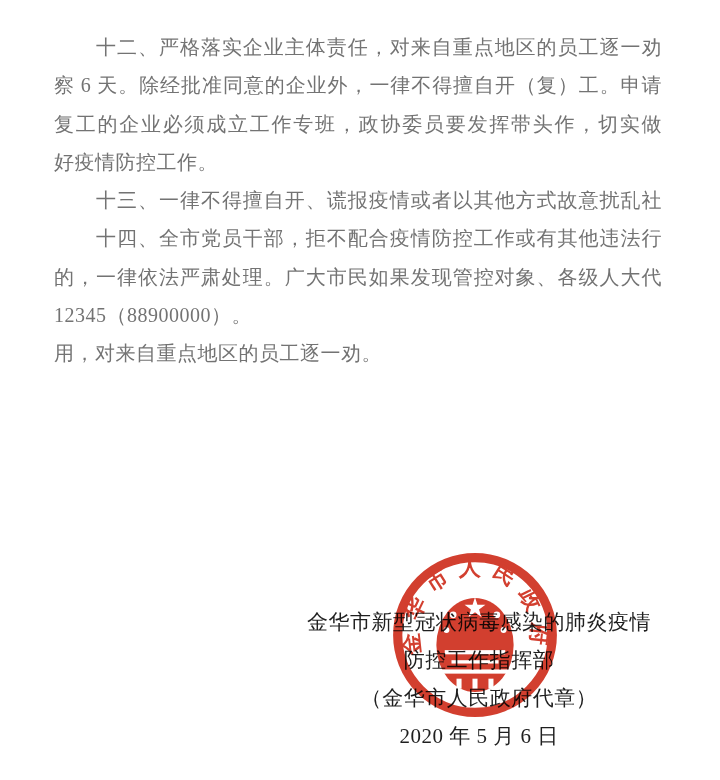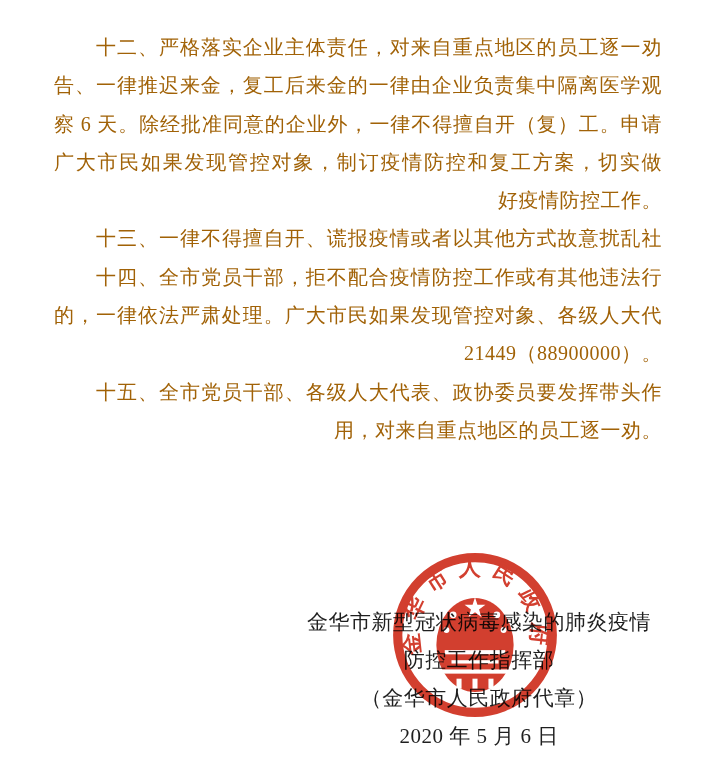--- a/index.html
+++ b/index.html
@@ -10,30 +10,29 @@
     position: relative;
     overflow: hidden;
   }
   .page {
     position: absolute; inset: 0;
     background: #ffffff;
   }
   .body-text {
     position: absolute;
     left: 54px; top: 28px; width: 608px;
-    color: #a16207;
+    color: #737373;
   }
   .line {
     height: 38.3px;
     line-height: 38.3px;
     font-size: 20px;
     letter-spacing: 0.5px;
     white-space: nowrap;
     overflow: hidden;
-    text-align: right;
   }
   .line.indent { text-indent: 42px; }
   .line.fill {
     white-space: normal;
     text-align: justify;
     text-align-last: justify;
     text-justify: inter-character;
   }
   .signature {
     position: absolute;
@@ -61,29 +60,27 @@
     font-weight: bold;
   }
 </style>
 </head>
 <body>
 
 <div class="page">
 
   <div class="body-text">
       <div class="line fill indent">十二、严格落实企业主体责任，对来自重点地区的员工逐一劝</div>
-      <div class="line fill">告、一律推迟来金，复工后来金的一律由企业负责集中隔离医学观</div>
       <div class="line fill">察 6 天。除经批准同意的企业外，一律不得擅自开（复）工。申请</div>
-      <div class="line fill">广大市民如果发现管控对象，制订疫情防控和复工方案，切实做</div>
+      <div class="line fill">复工的企业必须成立工作专班，政协委员要发挥带头作，切实做</div>
       <div class="line">好疫情防控工作。</div>
       <div class="line fill indent">十三、一律不得擅自开、谎报疫情或者以其他方式故意扰乱社会</div>
       <div class="line fill indent">十四、全市党员干部，拒不配合疫情防控工作或有其他违法行为</div>
       <div class="line fill">的，一律依法严肃处理。广大市民如果发现管控对象、各级人大代表</div>
-      <div class="line">21449（88900000）。</div>
-      <div class="line fill indent">十五、全市党员干部、各级人大代表、政协委员要发挥带头作</div>
+      <div class="line">12345（88900000）。</div>
       <div class="line">用，对来自重点地区的员工逐一劝。</div>
     </div>
 
   <div class="signature">
     <div class="sig-line">金华市新型冠状病毒感染的肺炎疫情</div>
     <div class="sig-line">防控工作指挥部</div>
     <div class="sig-line">（金华市人民政府代章）</div>
     <div class="sig-line">2020 年 5 月 6 日</div>
   </div>
 

